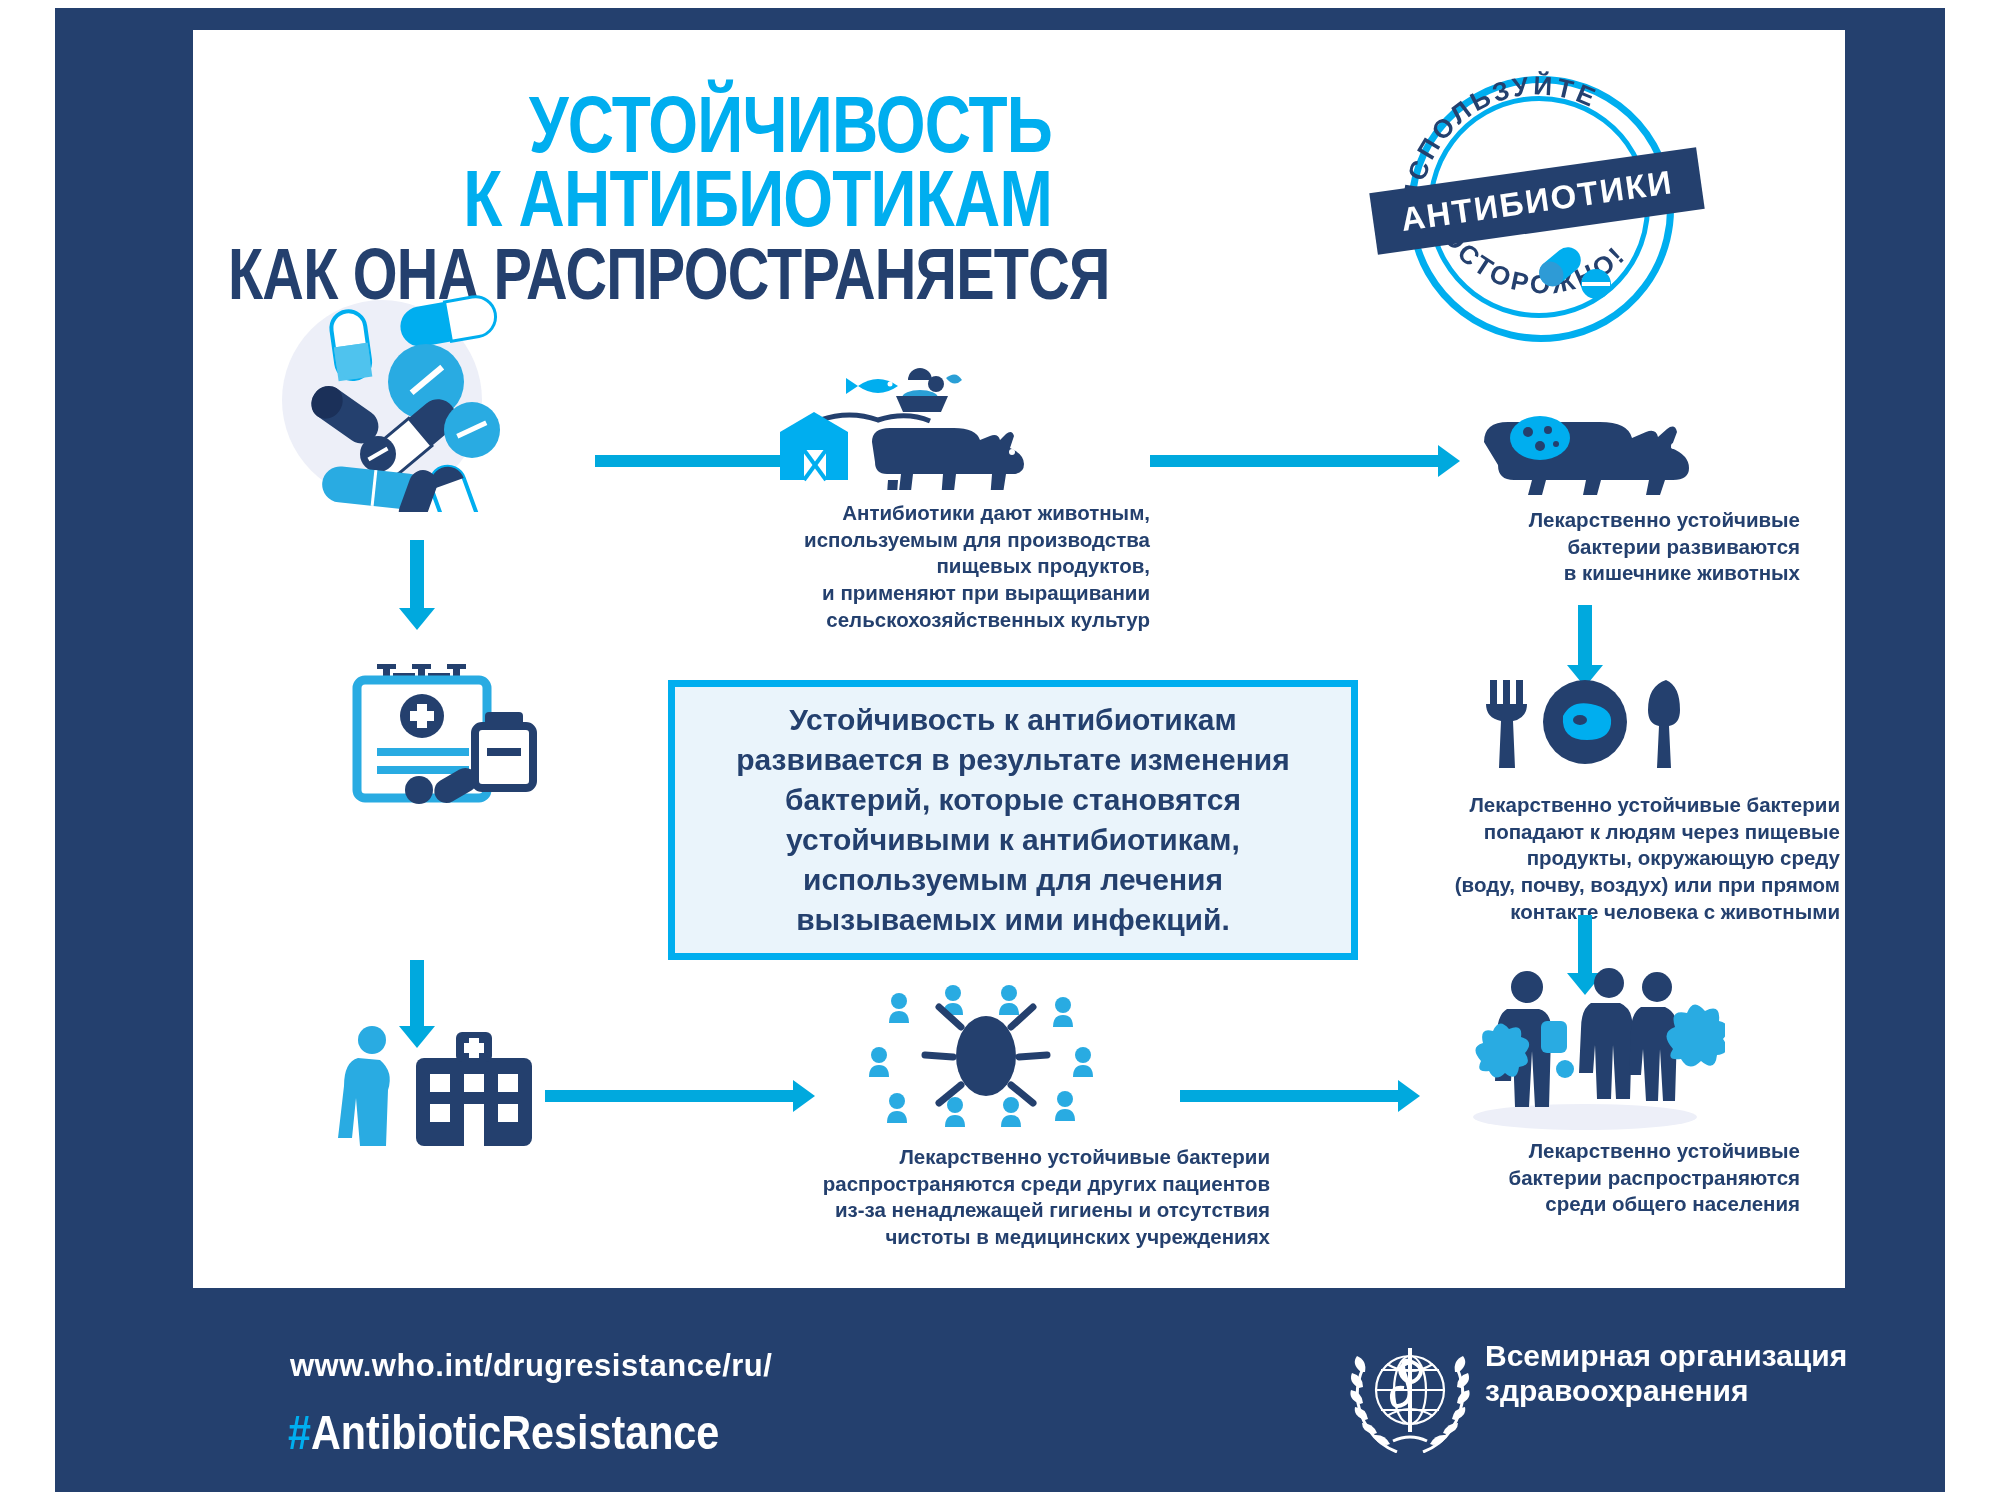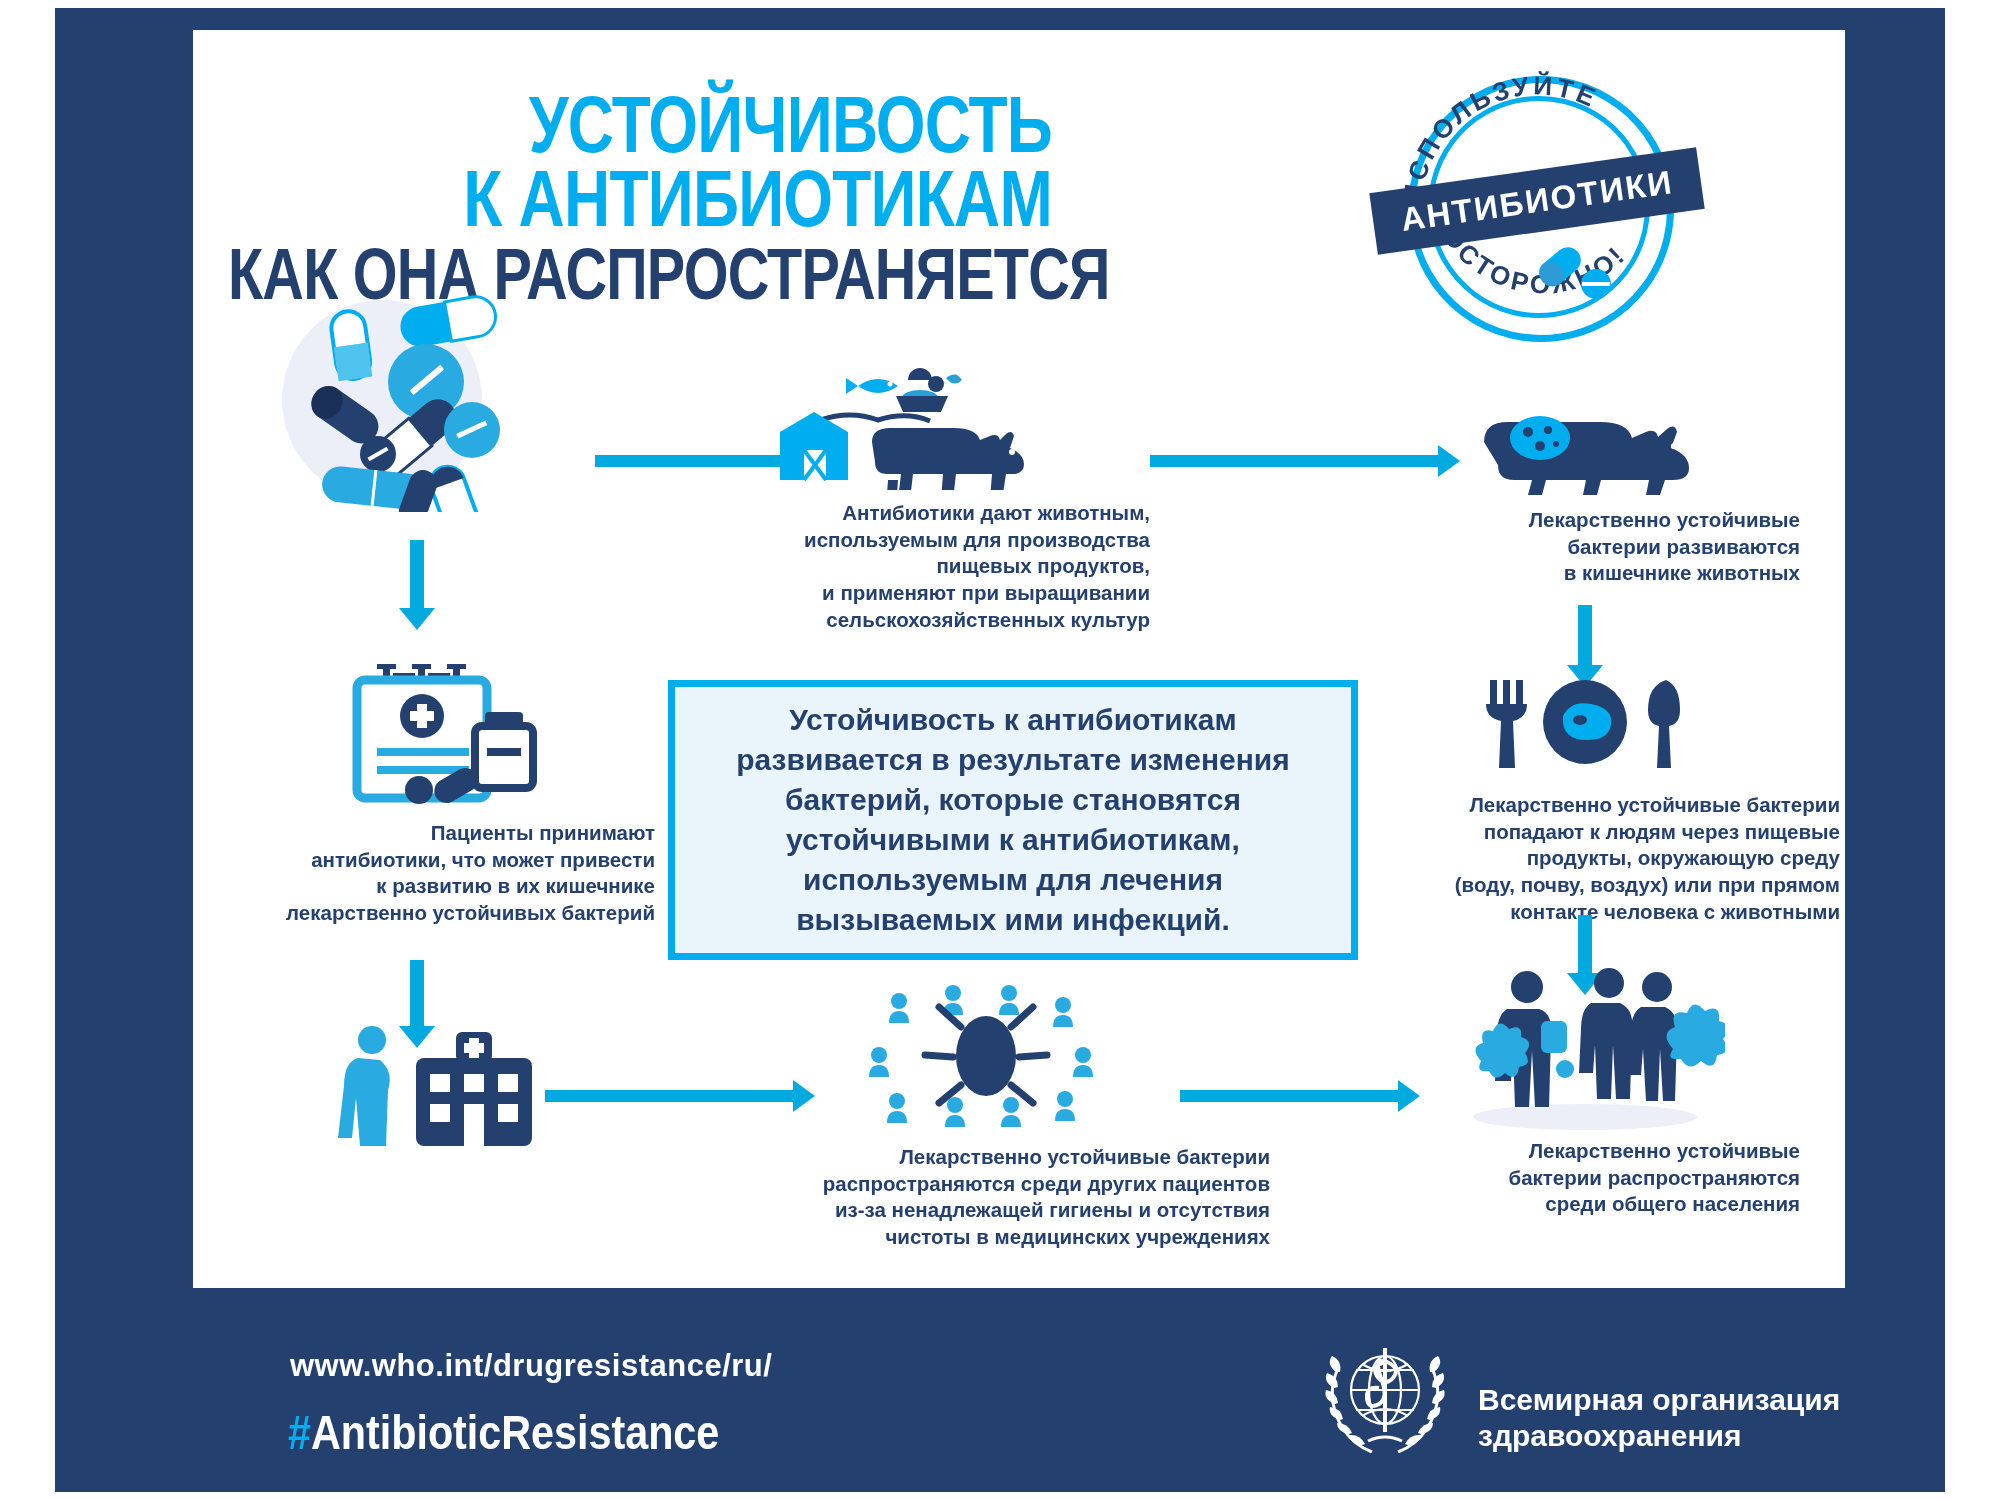--- a/index.html
+++ b/index.html
@@ -116,21 +116,21 @@
     color:#ffffff;font-size:31px;font-weight:bold;letter-spacing:0.5px;
   }
   .hashtag{
     position:absolute;left:193px;top:105px;
     font-family:"Liberation Sans Narrow","Liberation Sans",sans-serif;
     font-size:48px;font-weight:bold;color:#ffffff;
     transform:scaleX(0.86);transform-origin:left center;
     white-space:nowrap;
   }
   .hashtag .hash{color:#00AEEF;}
-  .who{position:absolute;left:1215px;top:38px;display:flex;align-items:flex-end;gap:18px;}
+  .who{position:absolute;left:1240px;top:38px;display:flex;align-items:flex-start;}
   .who-text{
     color:#ffffff;font-size:30px;font-weight:bold;line-height:1.18;white-space:pre-line;
   }
 </style>
 </head>
 <body>
 
 <div id="poster">
 
   <div class="frame"></div>
@@ -303,24 +303,20 @@
         <rect x="160" y="66" width="58" height="62" rx="7" fill="#ffffff" stroke="#24406E" stroke-width="8"></rect>
         <rect x="170" y="52" width="38" height="18" rx="4" fill="#24406E"></rect>
         <rect x="172" y="88" width="34" height="8" fill="#24406E"></rect>
 
         <g transform="rotate(-30 140 126)">
           <rect x="118" y="114" width="46" height="24" rx="12" fill="#24406E"></rect>
         </g>
         <circle cx="104" cy="130" r="14" fill="#24406E"></circle>
       </svg>
     </div>
-    <div class="cap" style="margin-top:10px;white-space:pre-line;">Пациенты принимают
-антибиотики, что может привести
-к развитию в их кишечнике
-лекарственно устойчивых бактерий</div>
   </div>
 
   <div class="arrow-v" style="left:1578px;top:605px;height:62px;"></div>
 
   <div class="node" style="left:1330px;top:670px;width:510px;height:270px;">
     <div class="icon-wrap" style="height:110px;">
       <svg width="230" height="110" viewBox="0 0 230 110">
         <g fill="#24406E">
           <rect x="20" y="10" width="7" height="26"></rect>
             <rect x="33" y="10" width="7" height="26"></rect>

